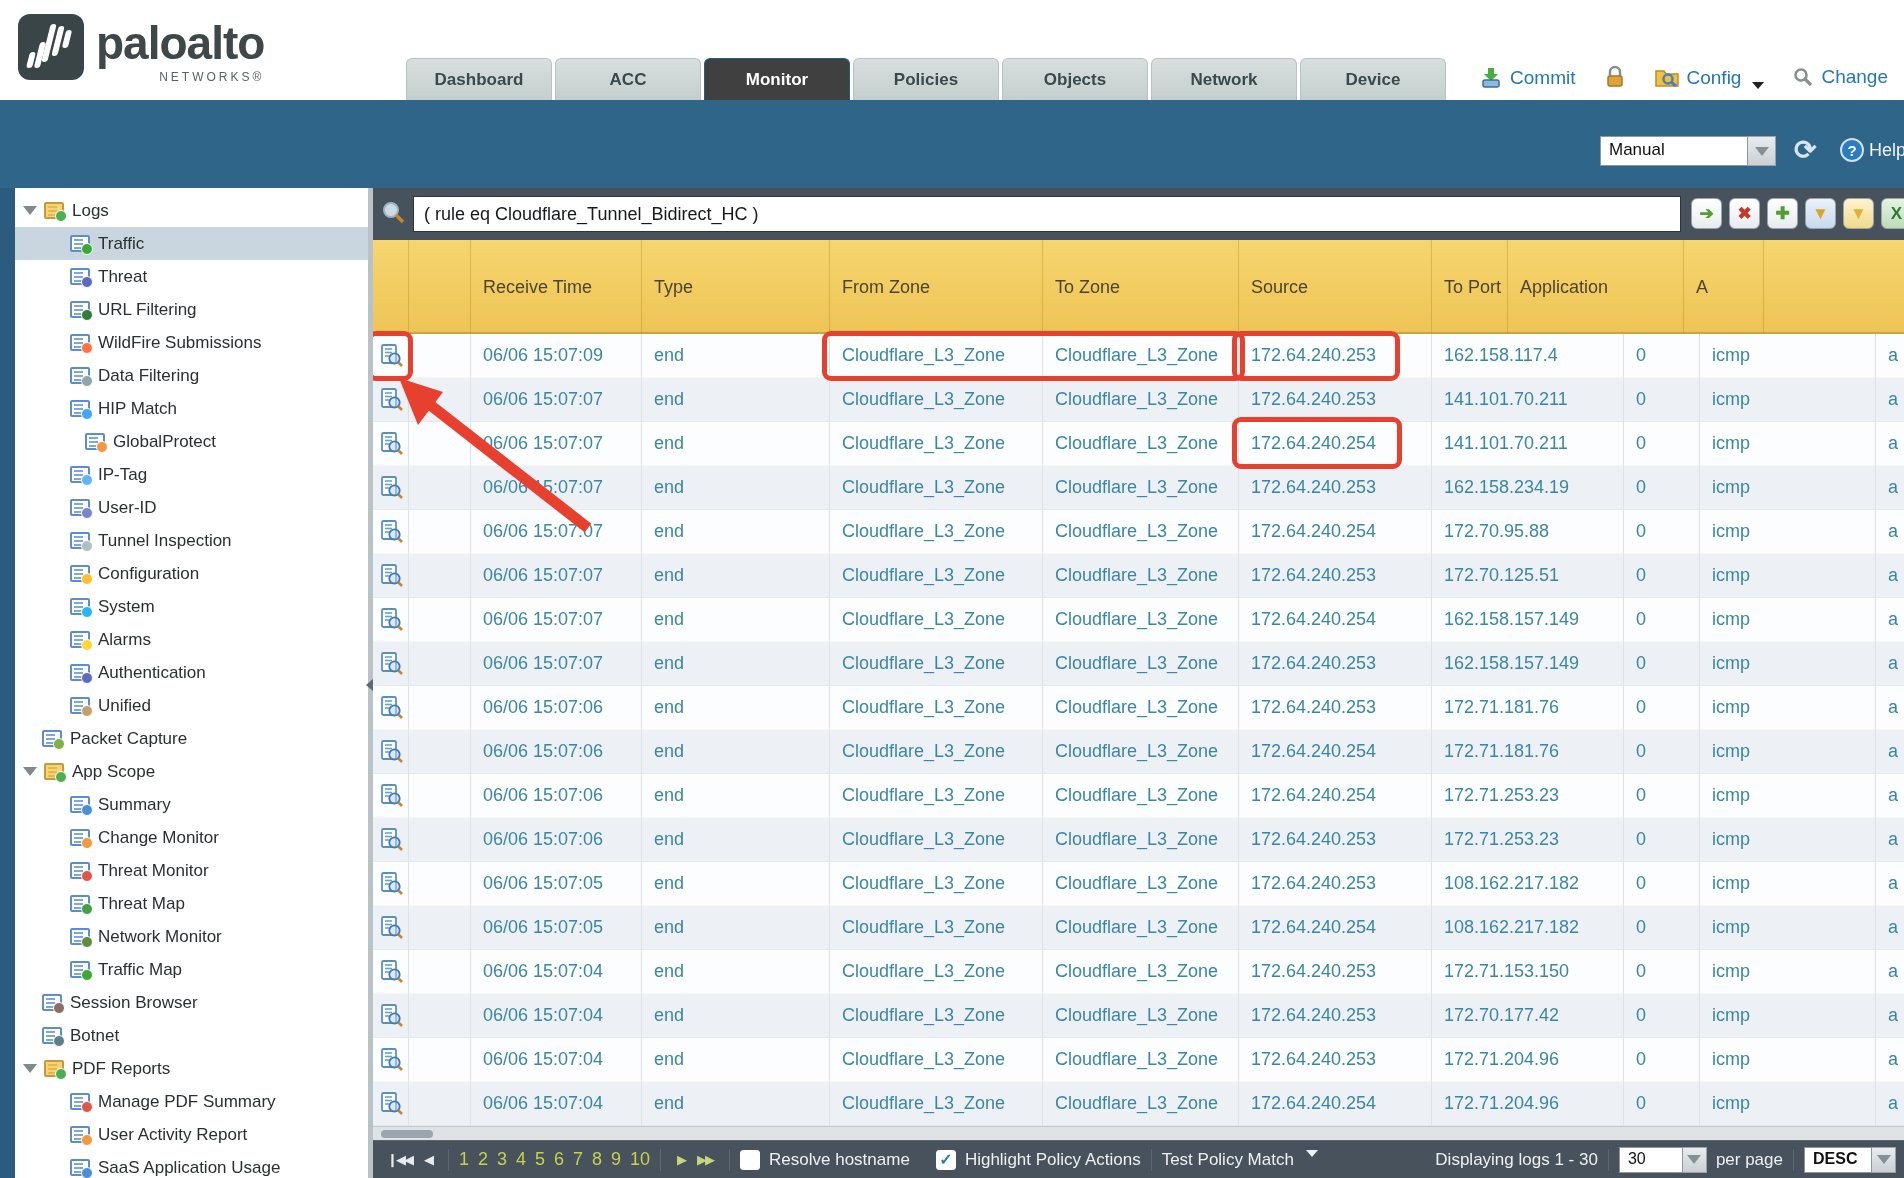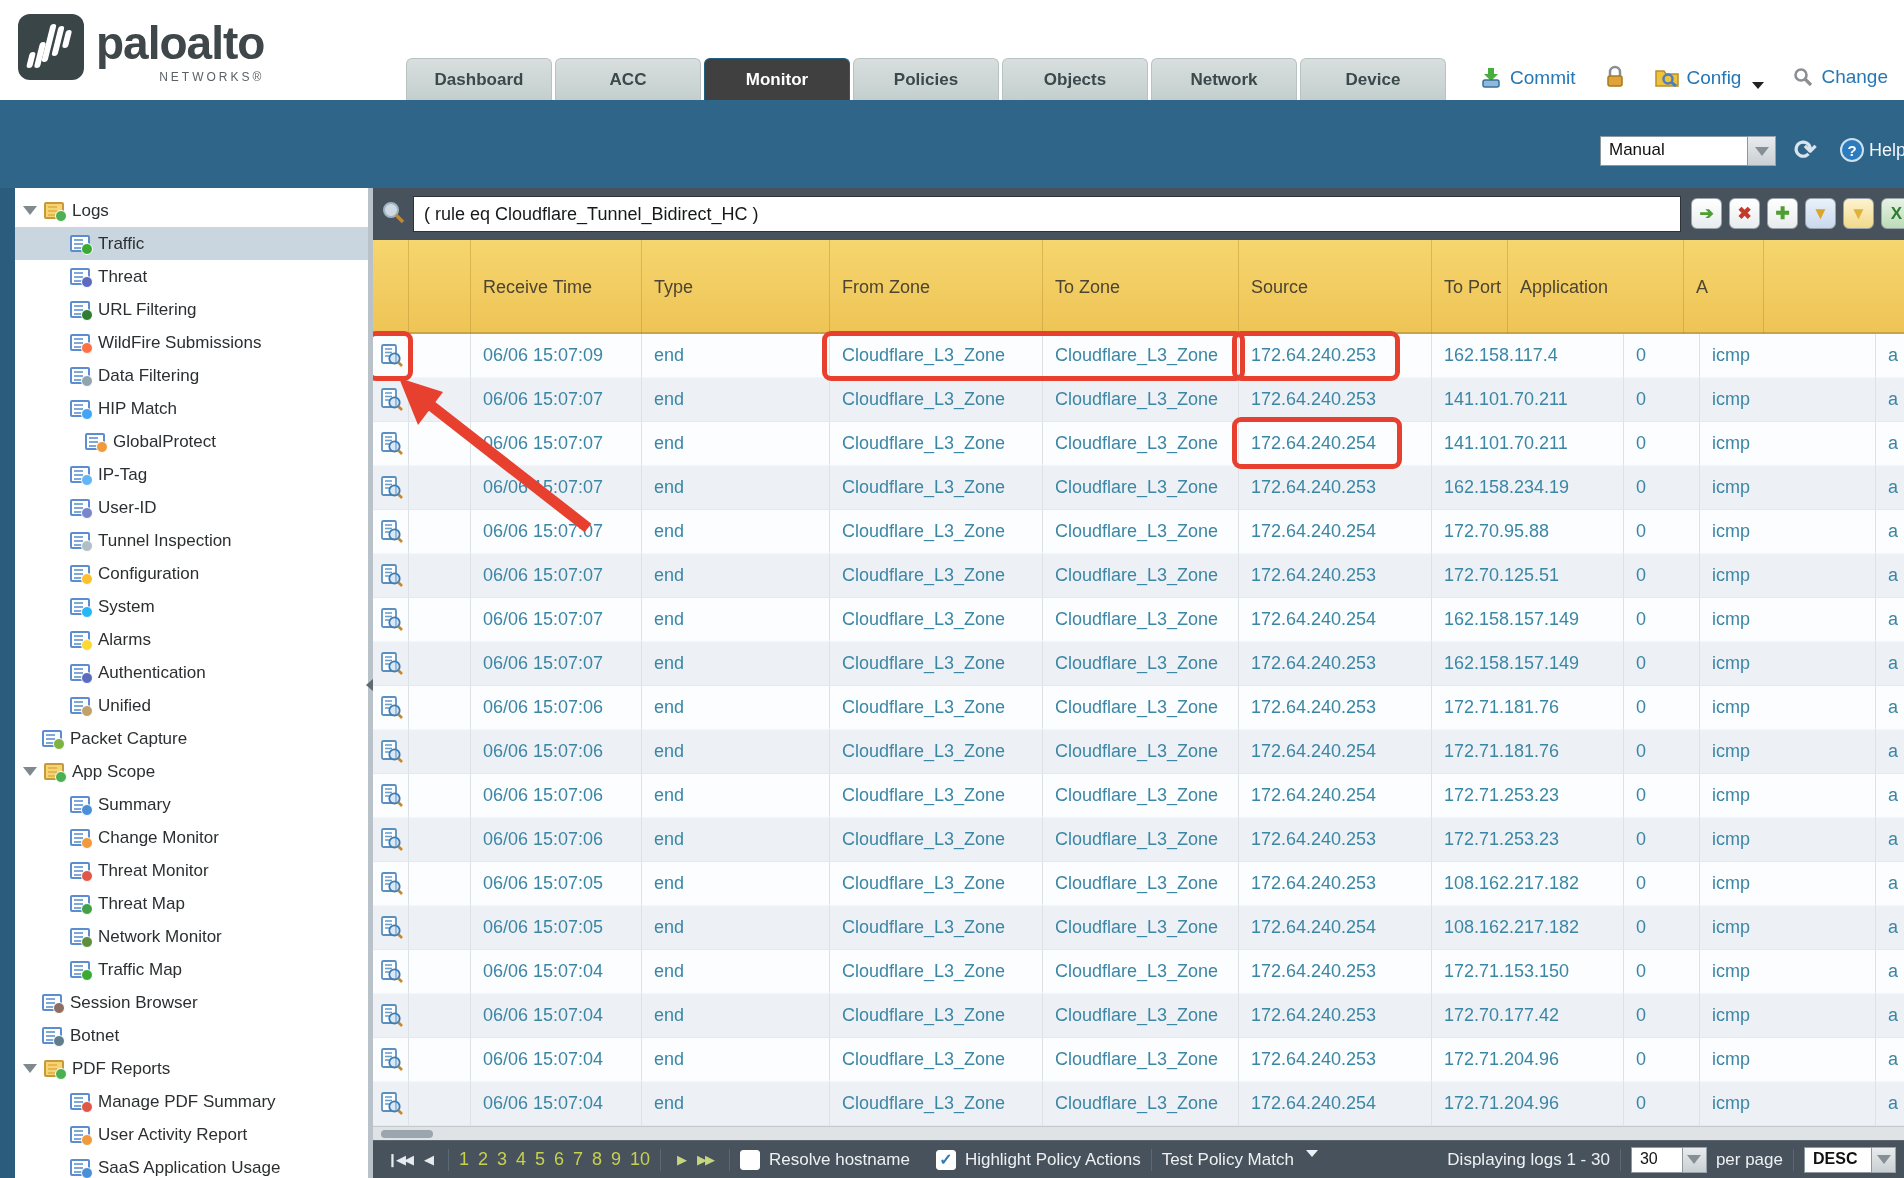--- a/index.html
+++ b/index.html
@@ -771,21 +771,21 @@
       <span class="flabel">Highlight Policy Actions</span>
       <span class="fdiv"></span>
       <span class="flabel" style="display:flex;align-items:flex-start;gap:8px;">
         <span>Test Policy Match</span>
         <b class="caret" style="border-top-color:#eef1f3;"></b>
       </span>
       <span style="flex:1"></span>
       <span class="flabel">Displaying logs 1 - 30</span>
       <span class="fdiv"></span>
       <div class="select-box">
-        <div class="select-val" style="width:52px">30</div>
+        <div class="select-val" style="width:64px">30</div>
         <div class="select-btn">
             <b></b>
           </div>
       </div>
       <span class="flabel" style="margin-left:9px">per page</span>
       <span class="fdiv"></span>
       <div class="select-box" style="margin-right:8px">
         <div class="select-val" style="width:68px;font-weight:bold">DESC</div>
         <div class="select-btn">
             <b></b>

